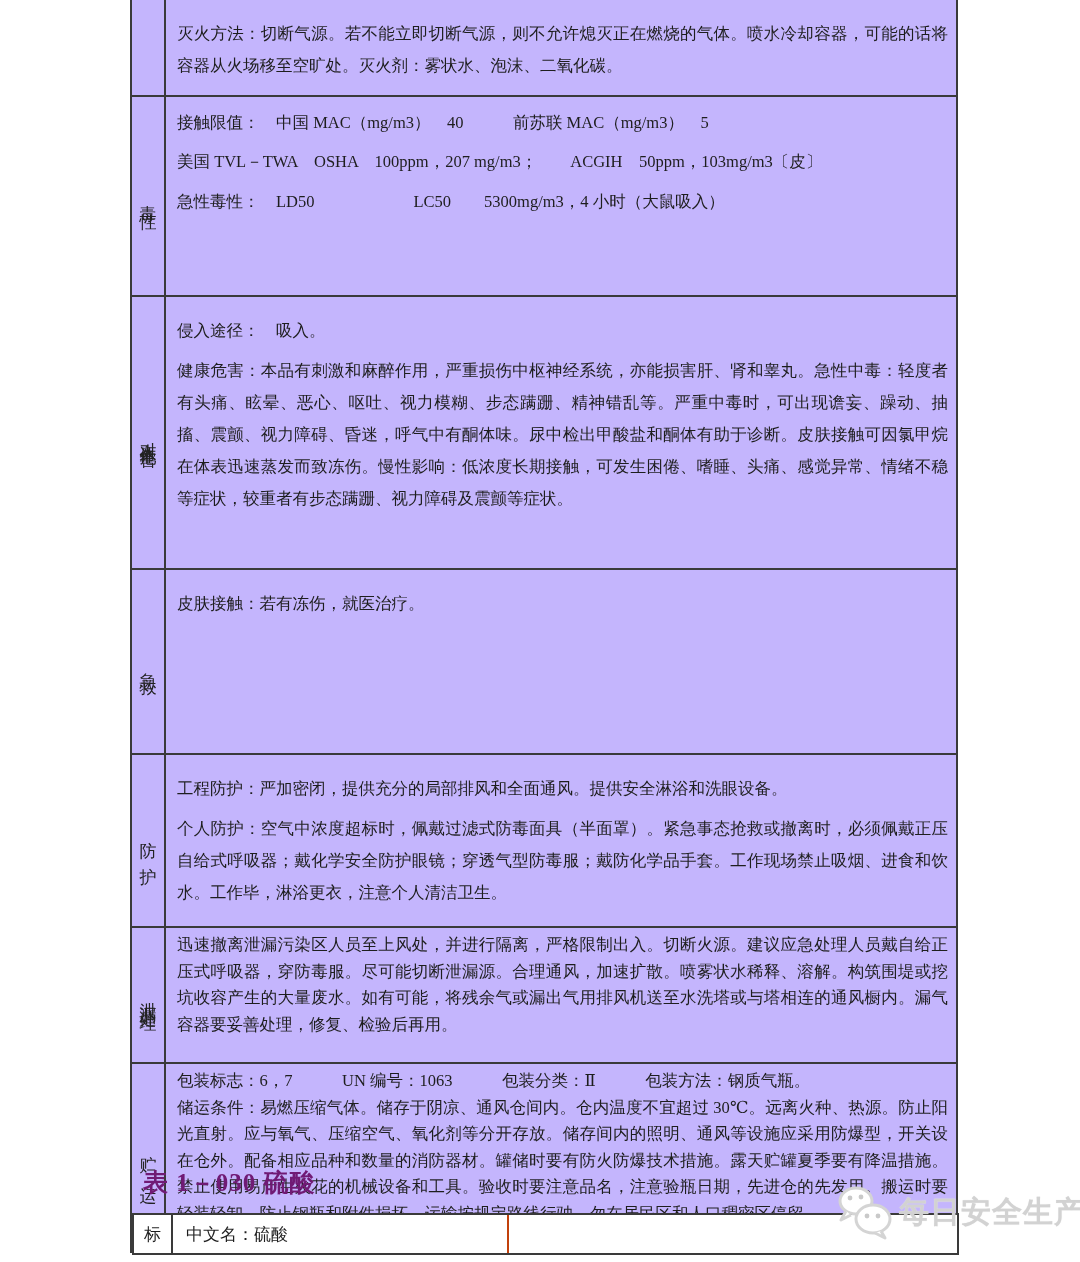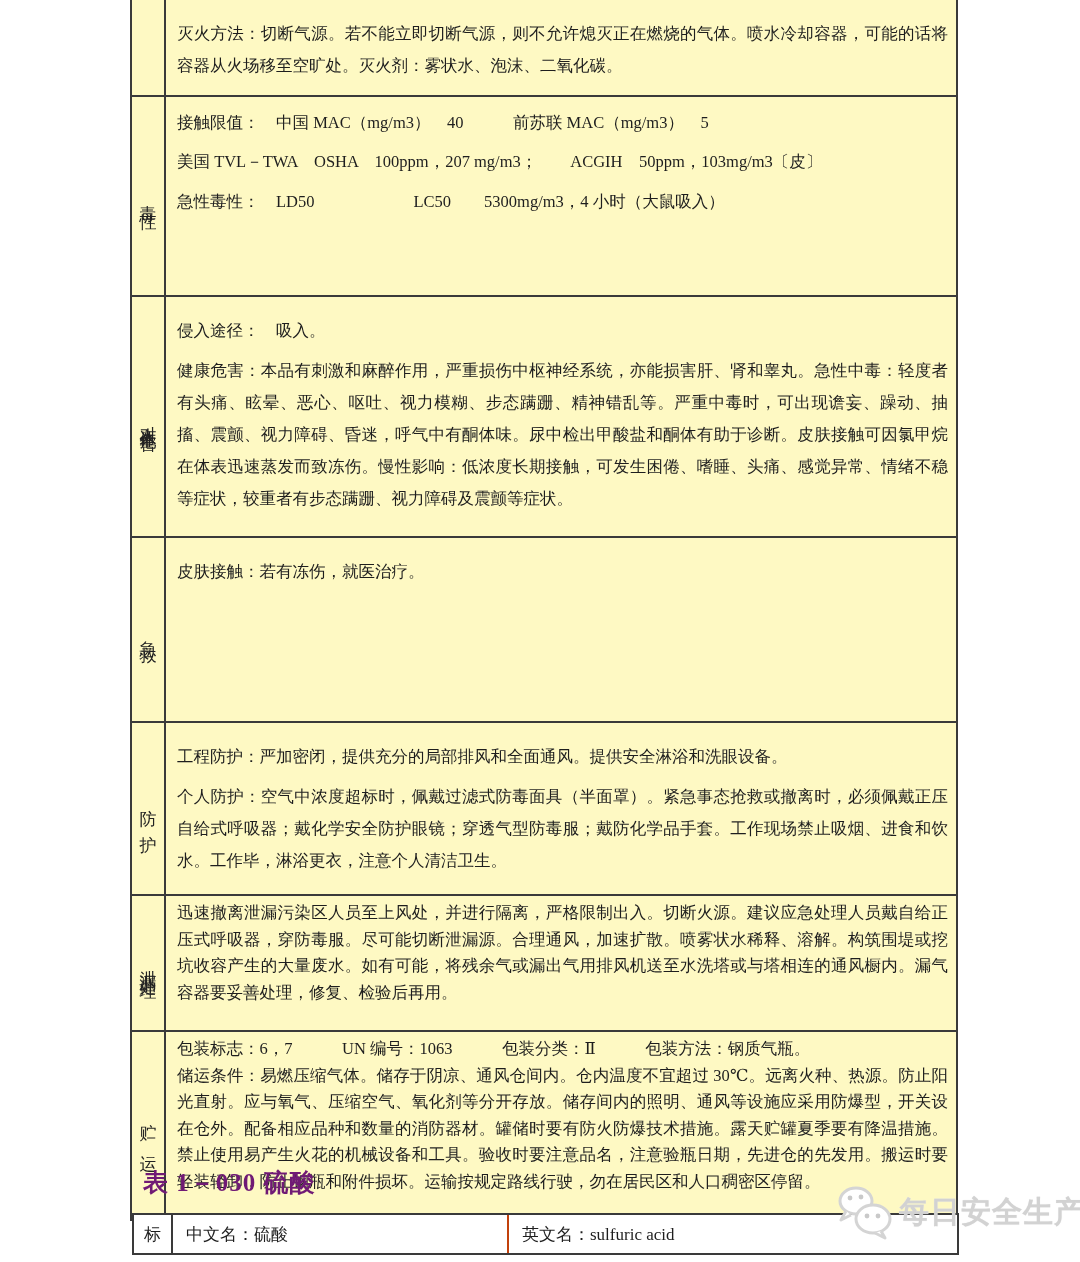--- a/index.html
+++ b/index.html
@@ -6,21 +6,21 @@
   html, body { background: #ffffff; }
   body {
     width: 1080px; height: 1262px; position: relative; overflow: hidden;
     font-family: "Liberation Serif", "DejaVu Serif", serif;
     color: #1e1e1e;
   }
   
   .main-table {
     position: absolute; left: 130px; top: 0; width: 828px;
     border-left: 2px solid #3a3a3a; border-right: 2px solid #3a3a3a;
-    background: #fef9c3;
+    background: #c4b5fd;
   }
   .m-row { display: flex; border-bottom: 2px solid #3a3a3a; overflow: hidden; }
   .label-cell {
     width: 34px; flex: 0 0 34px; border-right: 2px solid #3a3a3a;
     display: flex; align-items: center; justify-content: center; overflow: hidden;
   }
   .vlabel {
     writing-mode: vertical-rl; text-orientation: upright;
     font-size: 17px; line-height: 1; color: #222;
   }
@@ -33,21 +33,21 @@
   .content-cell { flex: 1 1 auto; overflow: hidden; font-size: 16.5px; }
   .content-cell p { text-align: justify; }
   .loose  { padding: 10px 8px 0 11px; }
   .loose p  { line-height: 32px; margin: 8px 0; }
   .xloose { padding: 2px 8px 0 11px; }
   .xloose p { line-height: 32px; margin: 7.5px 0; }
   .tight  { padding: 4px 8px 0 11px; }
   .tight p  { line-height: 26.5px; margin: 0; }
   .r1 { height: 97px;  }
   .r2 { height: 200px; }
-  .r3 { height: 241px; }
+  .r3 { height: 273px; }
   .r4 { height: 185px; }
   .r5 { height: 173px; }
   .r6 { height: 136px; }
   .r7 { height: 189px; }
   
   .section-title {
     position: absolute; left: 143px; top: 1166px;
     font-size: 25px; font-weight: bold; color: #701a75; letter-spacing: 1px;
   }
   
@@ -150,21 +150,20 @@
 
 </div>
 
 <h2 class="section-title">表 1－030  硫酸</h2>
 
 <div class="id-table">
   <div class="id-label-cell">
     <span>标</span>
   </div>
   <div class="id-cell id-cn">中文名：硫酸</div>
-  <div class="id-cell id-en">英文名：sulfuric acid</div>
 </div>
 
 <div class="watermark">
   <svg class="wm-logo" viewBox="0 0 66 56" xmlns="http://www.w3.org/2000/svg">
     <g fill="none" stroke="#d4d4d4" stroke-width="3">
       <ellipse cx="23" cy="17" rx="16" ry="13" fill="#ffffff"></ellipse>
       <path d="M13 27 L8 36 L18 31" fill="#ffffff" stroke-linejoin="round"></path>
       <ellipse cx="40" cy="35" rx="17" ry="14" fill="#ffffff"></ellipse>
       <path d="M48 47 L52 54 L42 49" fill="#ffffff" stroke-linejoin="round"></path>
     </g>

